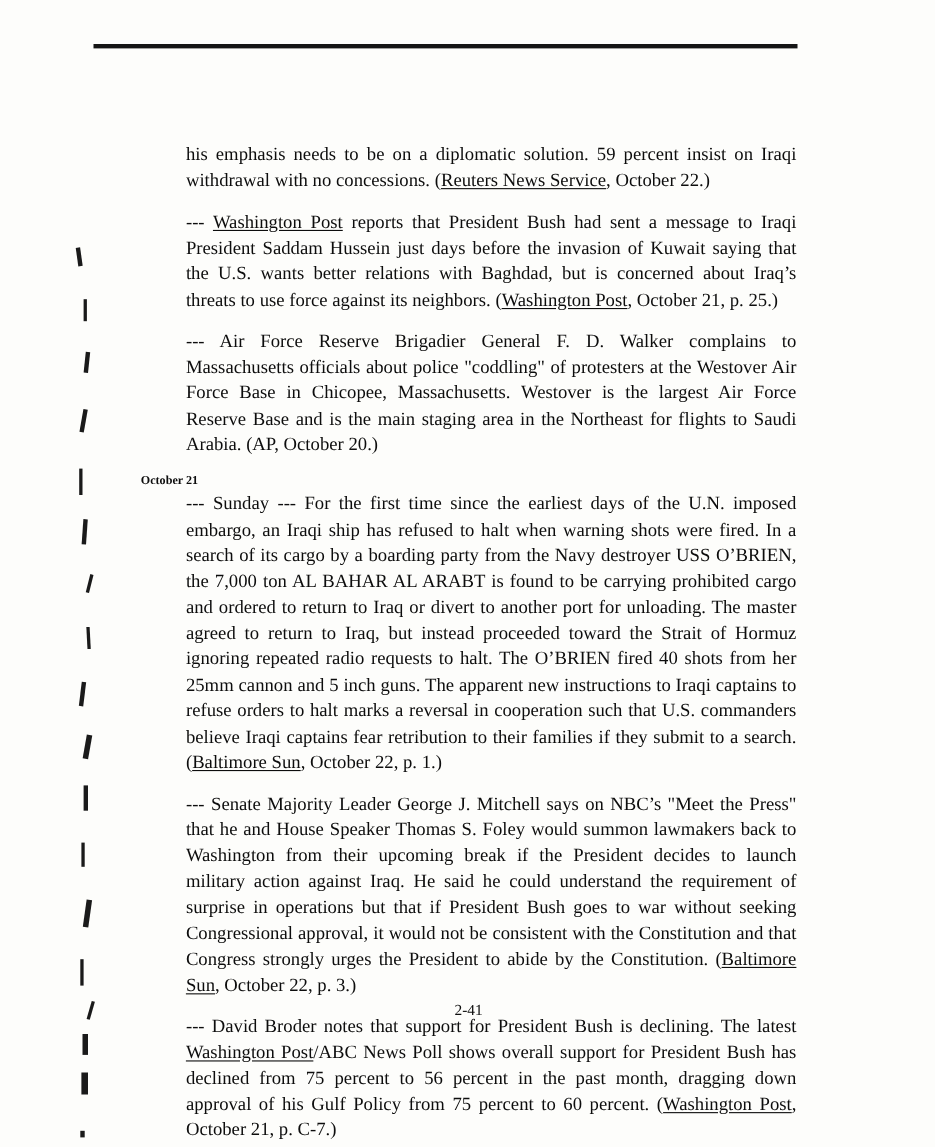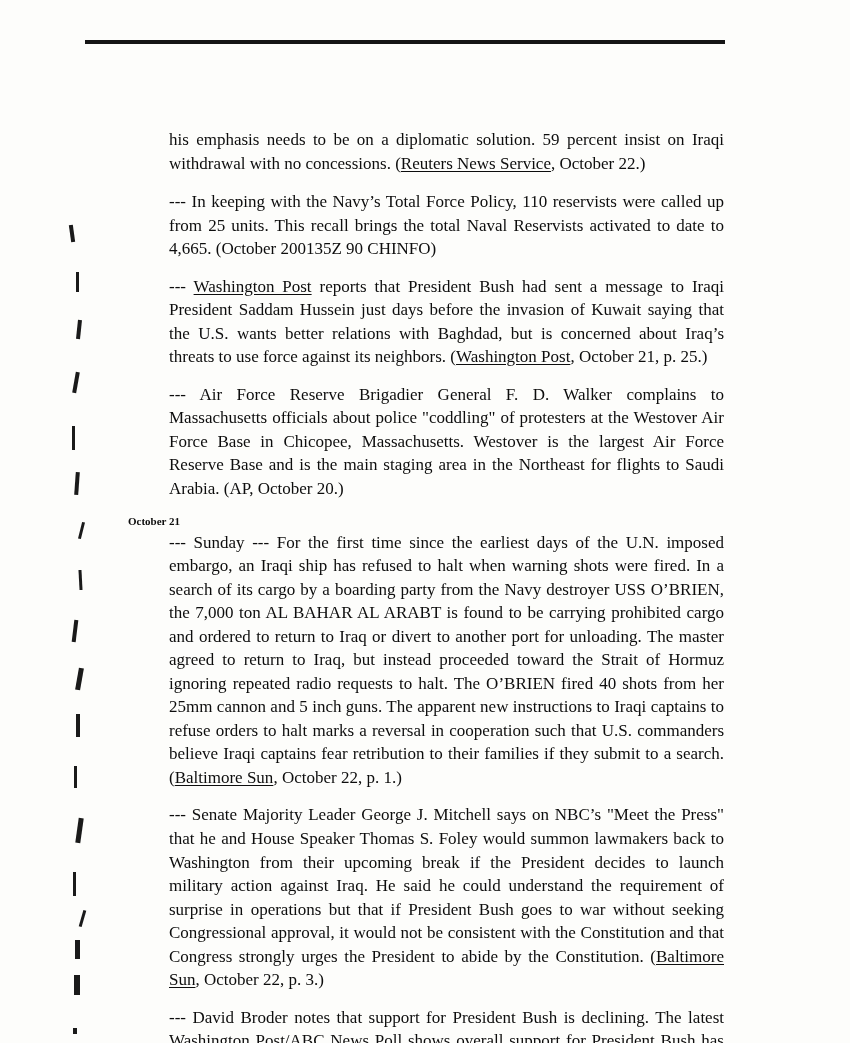--- a/index.html
+++ b/index.html
@@ -115,27 +115,27 @@
       <span style="left: 21px; top: 700px; width: 3px; height: 17px; transform: rotate(16deg);"></span>
       <span style="left: 15px; top: 730px; width: 5px; height: 19px; transform: rotate(0deg);"></span>
       <span style="left: 14px; top: 765px; width: 6px; height: 20px; transform: rotate(0deg);"></span>
       <span style="left: 13px; top: 818px; width: 4px; height: 6px; transform: rotate(0deg);"></span>
     </div>
 
   <div class="content">
 
     <div id="group-before">
         <p class="para first"><span>his emphasis needs to be on a diplomatic solution. 59 percent insist on Iraqi withdrawal with no concessions.  (</span><span class="u">Reuters News Service</span><span>, October 22.)</span></p>
-        <p class="para"><span>--- In keeping with the Navy’s Total Force Policy, 110 reservists were called up from 25 units.  This recall brings the total Naval Reservists activated to date to 4,665.  (October 200135Z 90 CHINFO)</span></p>
         <p class="para"><span>--- </span><span class="u">Washington Post</span><span> reports that President Bush had sent a message to Iraqi President Saddam Hussein just days before the invasion of Kuwait saying that the U.S. wants better relations with Baghdad, but is concerned about Iraq’s threats to use force against its neighbors. (</span><span class="u">Washington Post</span><span>, October 21, p. 25.)</span></p>
         <p class="para"><span>--- Air Force Reserve Brigadier General F. D. Walker complains to Massachusetts officials about police "coddling" of protesters at the Westover Air Force Base in Chicopee, Massachusetts. Westover is the largest Air Force Reserve Base and is the main staging area in the Northeast for flights to Saudi Arabia. (AP, October 20.)</span></p>
       </div>
 
     <p class="date-head">October 21</p>
 
     <div id="group-after">
         <p class="para"><span>--- Sunday --- For the first time since the earliest days of the U.N. imposed embargo, an Iraqi ship has refused to halt when warning shots were fired.  In a search of its cargo by a boarding party from the Navy destroyer USS O’BRIEN, the 7,000 ton AL BAHAR AL ARABT is found to be carrying prohibited cargo and ordered to return to Iraq or divert to another port for unloading.  The master agreed to return to Iraq, but instead proceeded toward the Strait of Hormuz ignoring repeated radio requests to halt.  The O’BRIEN fired 40 shots from her 25mm cannon and 5 inch guns. The apparent new instructions to Iraqi captains to refuse orders to halt marks a reversal in cooperation such that U.S. commanders believe Iraqi captains fear retribution to their families if they submit to a search.  (</span><span class="u">Baltimore Sun</span><span>, October 22, p. 1.)</span></p>
         <p class="para"><span>--- Senate Majority Leader George J. Mitchell says on NBC’s "Meet the Press" that he and House Speaker Thomas S. Foley would summon lawmakers back to Washington from their upcoming break if the President decides to launch military action against Iraq.  He said he could understand the requirement of surprise in operations but that if President Bush goes to war without seeking Congressional approval, it would not be consistent with the Constitution and that Congress strongly urges the President to abide by the Constitution.  (</span><span class="u">Baltimore Sun</span><span>, October 22, p. 3.)</span></p>
         <p class="para"><span>--- David Broder notes that support for President Bush is declining.  The latest </span><span class="u">Washington Post</span><span>/ABC News Poll shows overall support for President Bush has declined from 75 percent to 56 percent in the past month, dragging down approval of his Gulf Policy from 75 percent to 60 percent.  (</span><span class="u">Washington Post</span><span>, October 21, p. C-7.)</span></p>
       </div>
 
+    <div class="pagenum">2-41</div>
   </div>
 </div>
 
 </body></html>

